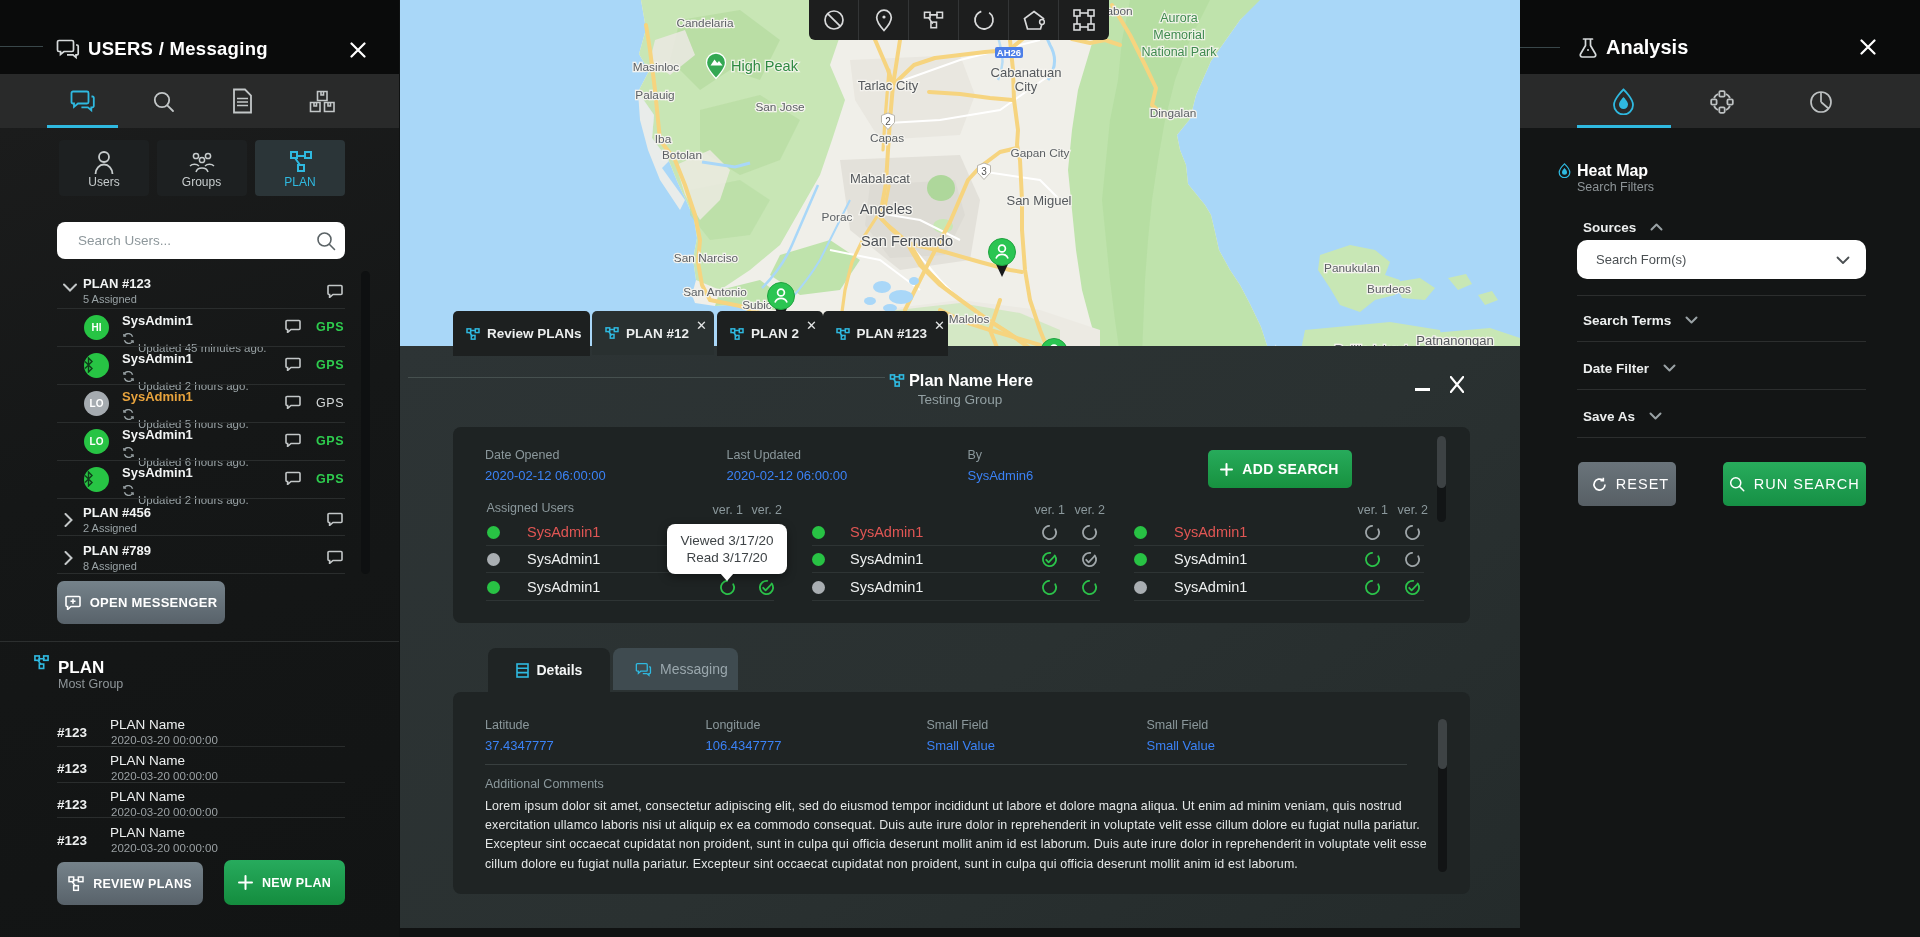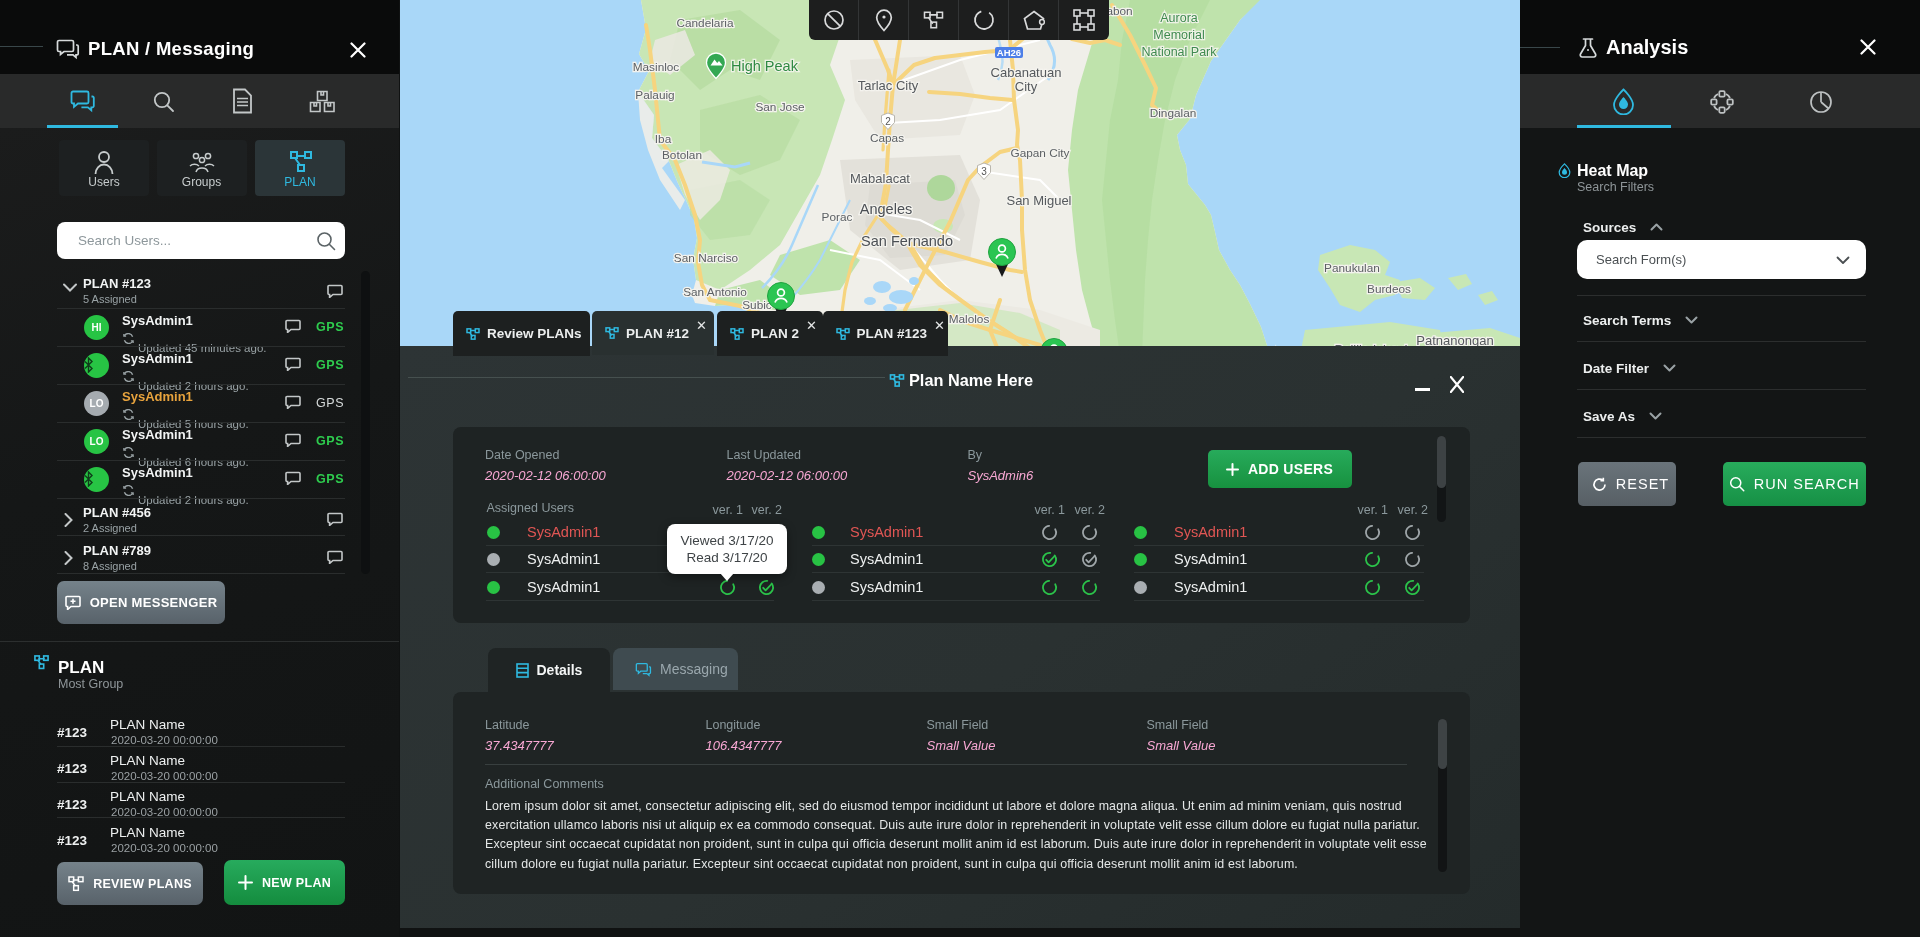--- a/index.html
+++ b/index.html
@@ -63,21 +63,21 @@
 
   
   #modal { left:400px; top:346px; width:1120px; height:582px; background:linear-gradient(145deg,#2d3435 0%,#2a3131 55%,#242b2b 100%); }
   #mline { position:absolute; left:8px; top:31px; width:477px; height:1px; background:#46504f; }
   #mtitle { position:absolute; left:11px; top:25px; width:1120px; text-align:center; font-size:16.3px; font-weight:bold; color:#fff; }
   #msub { position:absolute; left:0; top:46px; width:1120px; text-align:center; font-size:13.6px; color:#93a0a3; }
   #mmin { position:absolute; left:1014.5px; top:42px; width:15px; height:3.2px; background:#fff; }
   .card { position:absolute; left:52.5px; width:1017px; background:#1e2323; border-radius:8px; }
   #card1 { top:81px; height:196px; }
   .flabel { position:absolute; font-size:12.5px; color:#8b989c; }
-  .fvalue { position:absolute; font-size:13px; color:#f9a8d4;font-style:italic; }
+  .fvalue { position:absolute; font-size:13px; color:#3b82f6; }
   #addusers { left:755px; top:23px; width:144px; height:38px; background:linear-gradient(#27ab5b,#17913f); }
   .vdot { position:absolute; width:13px; height:13px; border-radius:50%; background:#28c244; }
   .vdot.grey { background:#a9aeb2; }
   .vname { position:absolute; font-size:14.5px; color:#eef0f0; }
   .vname.red { color:#e15654; }
   .rdiv { position:absolute; height:1px; background:#2e3434; }
   #tooltip { position:absolute; left:267px; top:178px; width:120px; height:50px; background:#fff; border-radius:8px; box-shadow:0 3px 10px rgba(0,0,0,0.4); color:#3f4447; font-size:13.5px; text-align:center; padding-top:8px; line-height:17px; z-index:5; }
   #tooltip:after { content:""; position:absolute; left:53px; bottom:-7px; border-left:7px solid transparent; border-right:7px solid transparent; border-top:8px solid #fff; }
   .sbar { position:absolute; border-radius:5px; }
   #c1bar { left:1037px; top:90px; width:9px; height:86px; background:#121516; }
@@ -268,21 +268,21 @@
 </div>
 
 <div id="lpanel" class="abs"></div>
 <div id="lsub" class="abs"></div>
 <div id="lhead" class="abs">
   <div class="dash"></div>
   <svg class="abs" style="left:56px;top:38px" width="24" height="22" viewBox="0 0 24 22">
     <path d="M3 2.5 h13 a1.5 1.5 0 0 1 1.5 1.5 v8 a1.5 1.5 0 0 1 -1.5 1.5 h-8 l-3.5 3 v-3 h-1.5 a1.5 1.5 0 0 1 -1.5 -1.5 v-8 a1.5 1.5 0 0 1 1.5 -1.5 z" fill="none" stroke="#d6dadb" stroke-width="1.7"></path>
     <path d="M20 7 h1 a1.2 1.2 0 0 1 1.2 1.2 v7.5 a1.2 1.2 0 0 1 -1.2 1.2 h-1 v2.6 l-3 -2.6 h-6" fill="none" stroke="#d6dadb" stroke-width="1.7"></path>
   </svg>
-  <h1>PLAN / Messaging</h1>
+  <h1>USERS / Messaging</h1>
   <svg class="abs" style="left:350px;top:42px" width="16" height="16" viewBox="0 0 16 16">
     <path d="M1.5 1.5 L14.5 14.5 M14.5 1.5 L1.5 14.5" stroke="#fff" stroke-width="2.2" stroke-linecap="round"></path>
   </svg>
 </div>
 <div id="ltabs" class="abs">
   <svg class="abs" style="left:70px;top:15px" width="26" height="24" viewBox="0 0 26 24">
     <path d="M3 2.5 h14 a1.5 1.5 0 0 1 1.5 1.5 v9 a1.5 1.5 0 0 1 -1.5 1.5 h-9 l-4 3.4 v-3.4 h-1 a1.5 1.5 0 0 1 -1.5 -1.5 v-9 a1.5 1.5 0 0 1 1.5 -1.5 z" fill="none" stroke="#2fb9e0" stroke-width="1.8"></path>
     <path d="M21.5 7.5 h1 a1.3 1.3 0 0 1 1.3 1.3 v8.2 a1.3 1.3 0 0 1 -1.3 1.3 h-1.2 v2.9 l-3.4 -2.9 h-6.5" fill="none" stroke="#2fb9e0" stroke-width="1.8"></path>
   </svg>
   <svg class="abs" style="left:152px;top:16px" width="23" height="23" viewBox="0 0 23 23">
@@ -602,37 +602,38 @@
   <div id="mline"></div>
   <svg class="abs" style="left:489px;top:28px" width="16" height="13" viewBox="0 0 24 21">
     <g fill="none" stroke="#2fb9e0" stroke-width="2.6">
       <path d="M7 4.5 h10 M6 7 l5 8"></path>
       <rect x="1.5" y="1.5" width="6.5" height="6.5"></rect>
       <rect x="16" y="1.5" width="6.5" height="6.5"></rect>
       <rect x="9" y="13" width="6.5" height="6.5"></rect>
     </g>
   </svg>
   <div id="mtitle">Plan Name Here</div>
+  <div id="msub">Testing Group</div>
   <div id="mmin"></div>
   <svg class="abs" style="left:1050px;top:29.5px" width="14" height="17" viewBox="0 0 14 17">
     <path d="M0.8 1 L13.2 16 M13.2 1 L0.8 16" stroke="#fff" stroke-width="2.2" stroke-linecap="round"></path>
   </svg>
 
   <div class="card" id="card1">
     <div class="flabel" style="left:32.5px;top:21px">Date Opened</div>
     <div class="fvalue" style="left:32.5px;top:41px">2020-02-12 06:00:00</div>
     <div class="flabel" style="left:274px;top:21px">Last Updated</div>
     <div class="fvalue" style="left:274px;top:41px">2020-02-12 06:00:00</div>
     <div class="flabel" style="left:515px;top:21px">By</div>
     <div class="fvalue" style="left:515px;top:41px">SysAdmin6</div>
     <div class="gbtn" id="addusers" style="font-size:14px;position:absolute">
       <svg width="13" height="13" viewBox="0 0 13 13">
           <path d="M6.5 1 v11 M1 6.5 h11" stroke="#fff" stroke-width="2" stroke-linecap="round"></path>
         </svg>
-      <span>ADD USERS</span>
+      <span>ADD SEARCH</span>
     </div>
     <div class="flabel" style="left:34px;top:74px">Assigned Users</div>
     <div class="flabel" style="left:260px;top:76px;font-size:12.5px">ver. 1</div>
     <div class="flabel" style="left:299px;top:76px;font-size:12.5px">ver. 2</div>
     <div class="flabel" style="left:582px;top:76px;font-size:12.5px">ver. 1</div>
     <div class="flabel" style="left:622px;top:76px;font-size:12.5px">ver. 2</div>
     <div class="flabel" style="left:905px;top:76px;font-size:12.5px">ver. 1</div>
     <div class="flabel" style="left:945px;top:76px;font-size:12.5px">ver. 2</div>
 
     <div class="vdot" style="left:34px;top:99px"></div>

